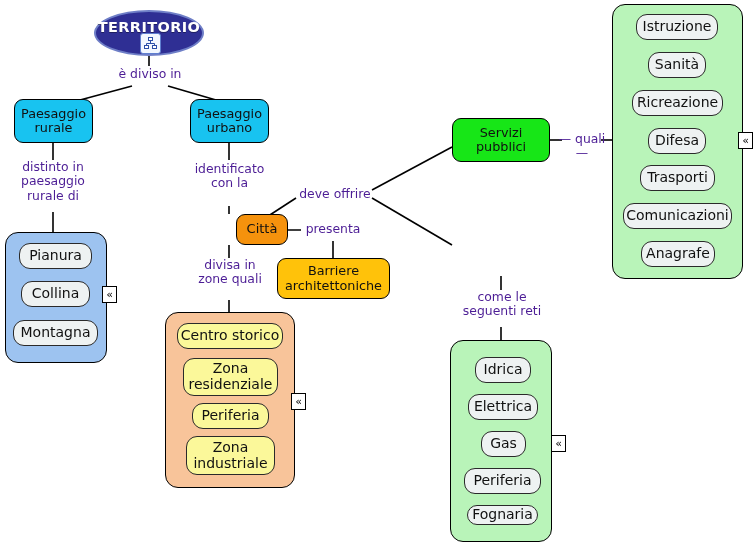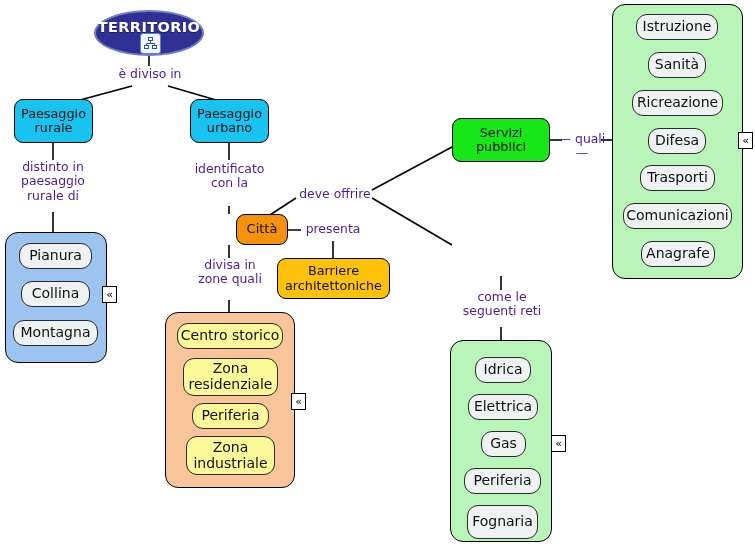--- a/index.html
+++ b/index.html
@@ -241,20 +241,20 @@
   </div>
   <div class="pill plain" style="left:468px;top:394px;width:70px;height:26px;">
     <span>Elettrica</span>
   </div>
   <div class="pill plain" style="left:481px;top:431px;width:45px;height:26px;">
     <span>Gas</span>
   </div>
   <div class="pill plain" style="left:464px;top:468px;width:77px;height:26px;">
     <span>Periferia</span>
   </div>
-  <div class="pill plain" style="left:467px;top:505px;width:71px;height:34px;">
+  <div class="pill plain" style="left:467px;top:505px;width:71px;height:20px;">
     <span>Fognaria</span>
   </div>
   <div class="collapse" style="left:551px;top:435px;">
     <span>«</span>
   </div>
 
 </div>
 
 </body></html>

